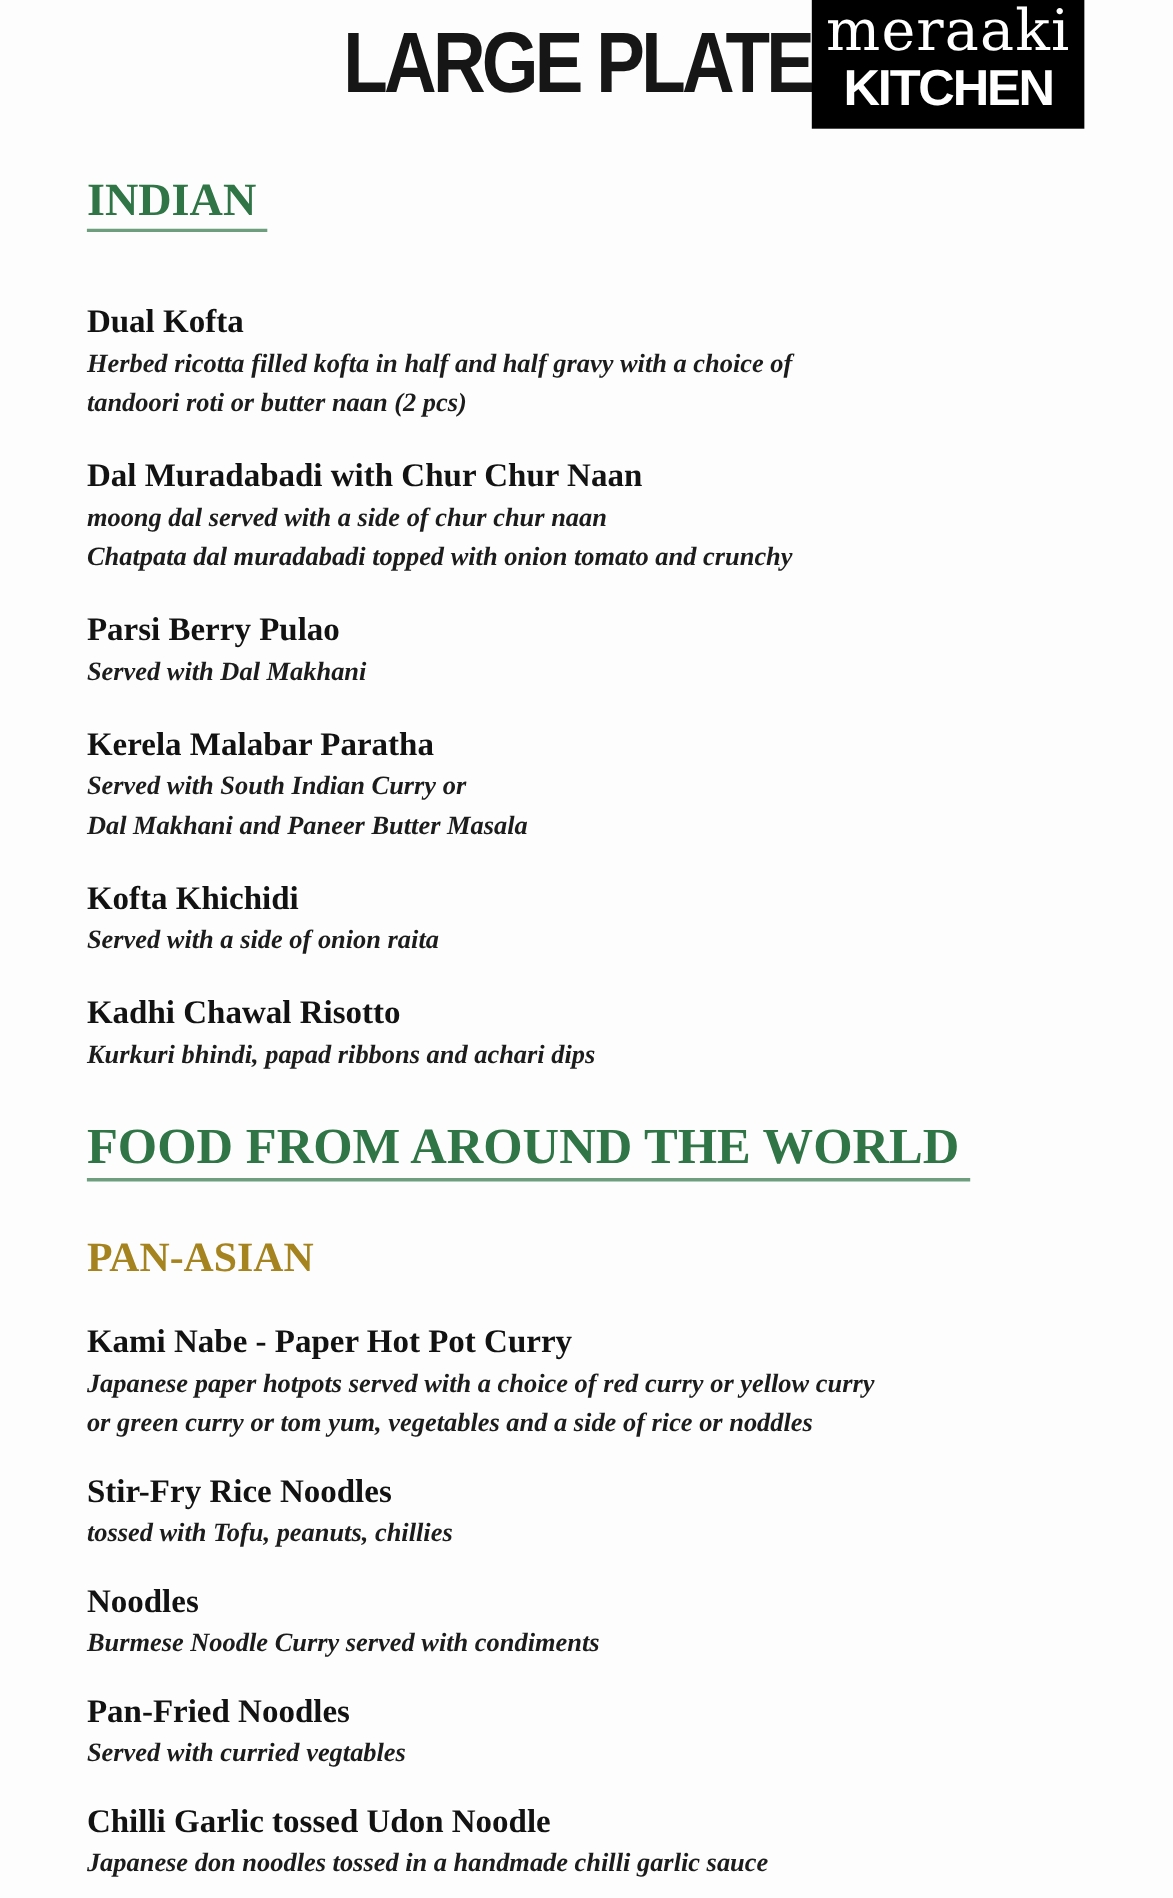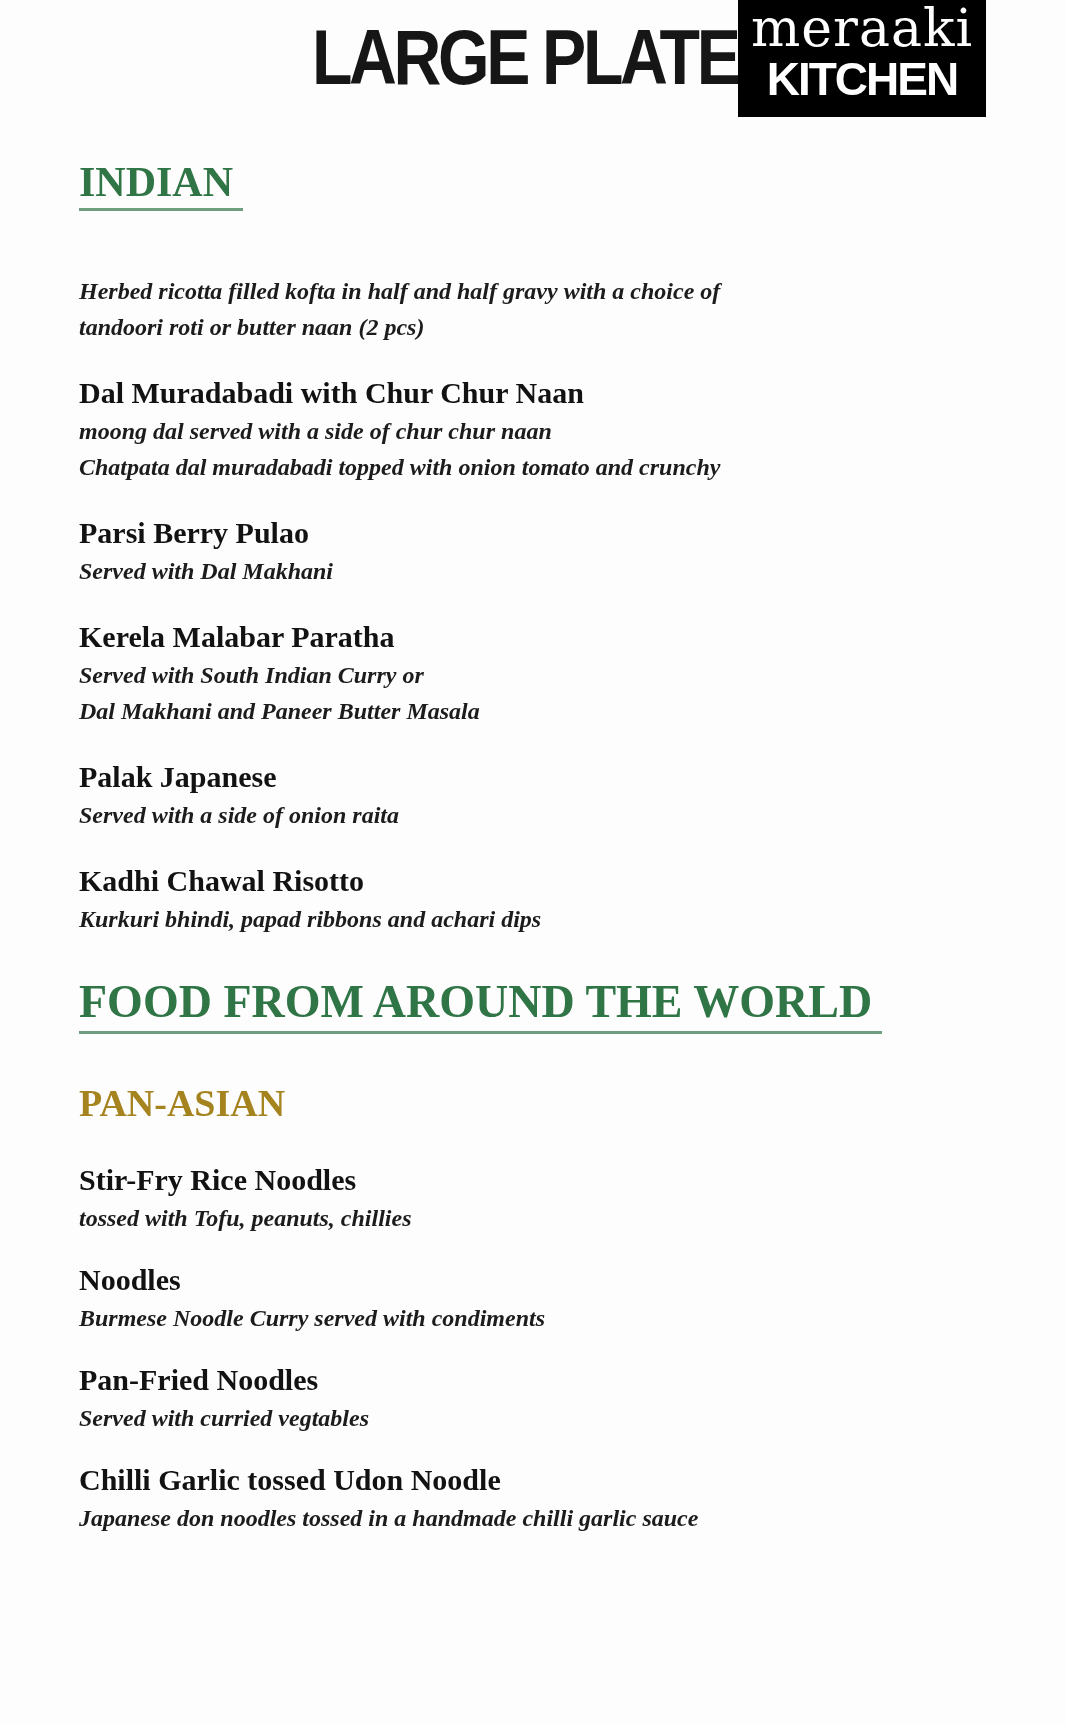--- a/index.html
+++ b/index.html
@@ -85,20 +85,21 @@
       <div class="logo-bottom">KITCHEN</div>
     </div>
   </header>
 
   <main class="content">
 
     <section class="section section-indian">
       <h2 class="heading green heading-indian">INDIAN</h2>
 
       <div class="menu-item">
+        <div class="item-name">Dual Kofta</div>
         <div class="item-desc">
           <div class="desc-line">Herbed ricotta filled kofta in half and half gravy with a choice of</div>
           <div class="desc-line">tandoori roti or butter naan (2 pcs)</div>
         </div>
       </div>
 
       <div class="menu-item">
         <div class="item-name">Dal Muradabadi with Chur Chur Naan</div>
         <div class="item-desc">
           <div class="desc-line">moong dal served with a side of chur chur naan</div>
@@ -115,40 +116,47 @@
 
       <div class="menu-item">
         <div class="item-name">Kerela Malabar Paratha</div>
         <div class="item-desc">
           <div class="desc-line">Served with South Indian Curry or</div>
           <div class="desc-line">Dal Makhani and Paneer Butter Masala</div>
         </div>
       </div>
 
       <div class="menu-item">
-        <div class="item-name">Palak Japanese</div>
+        <div class="item-name">Kofta Khichidi</div>
         <div class="item-desc">
           <div class="desc-line">Served with a side of onion raita</div>
         </div>
       </div>
 
       <div class="menu-item">
         <div class="item-name">Kadhi Chawal Risotto</div>
         <div class="item-desc">
           <div class="desc-line">Kurkuri bhindi, papad ribbons and achari dips</div>
         </div>
       </div>
     </section>
 
     <h2 class="heading green heading-world">FOOD FROM AROUND THE WORLD</h2>
     <div></div>
 
     <section class="section section-pan-asian">
       <h2 class="heading gold heading-pan">PAN-ASIAN</h2>
 
+      <div class="menu-item">
+        <div class="item-name">Kami Nabe - Paper Hot Pot Curry</div>
+        <div class="item-desc">
+          <div class="desc-line">Japanese paper hotpots served with a choice of red curry or yellow curry</div>
+          <div class="desc-line">or green curry or tom yum, vegetables and a side of rice or noddles</div>
+        </div>
+      </div>
 
       <div class="menu-item">
         <div class="item-name">Stir-Fry Rice Noodles</div>
         <div class="item-desc">
           <div class="desc-line">tossed with Tofu, peanuts, chillies</div>
         </div>
       </div>
 
       <div class="menu-item">
         <div class="item-name">Noodles</div>

